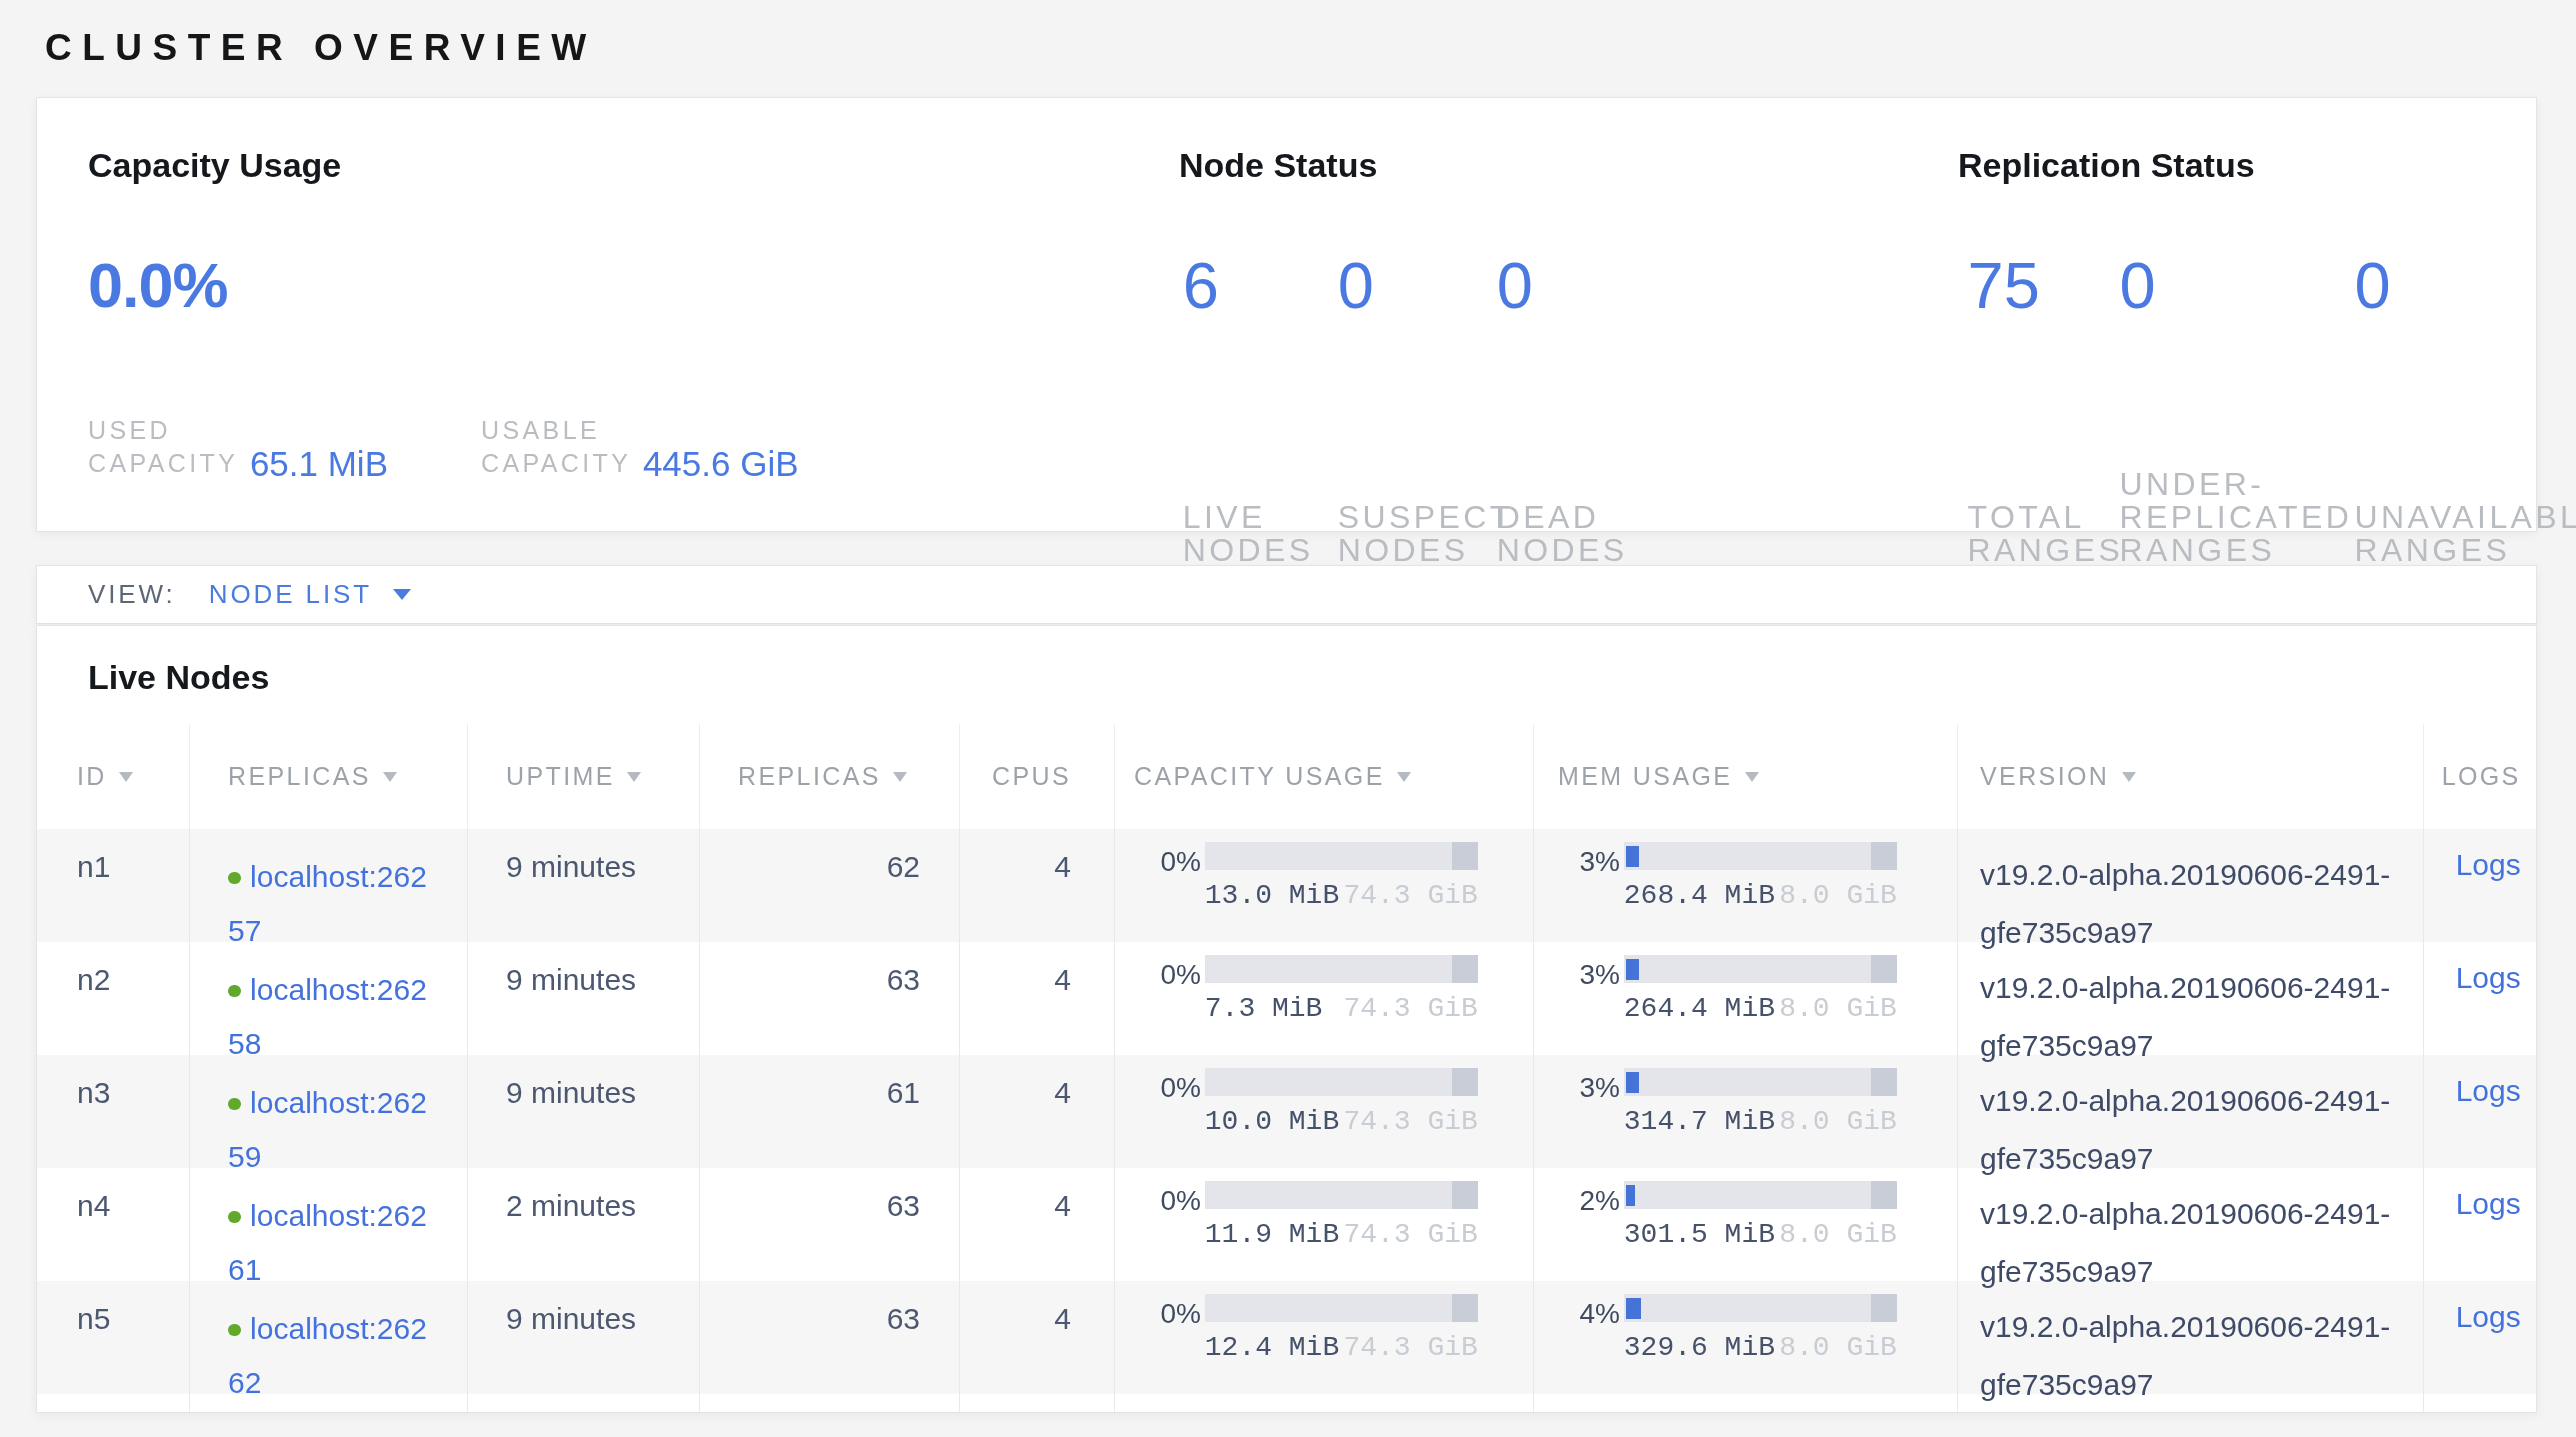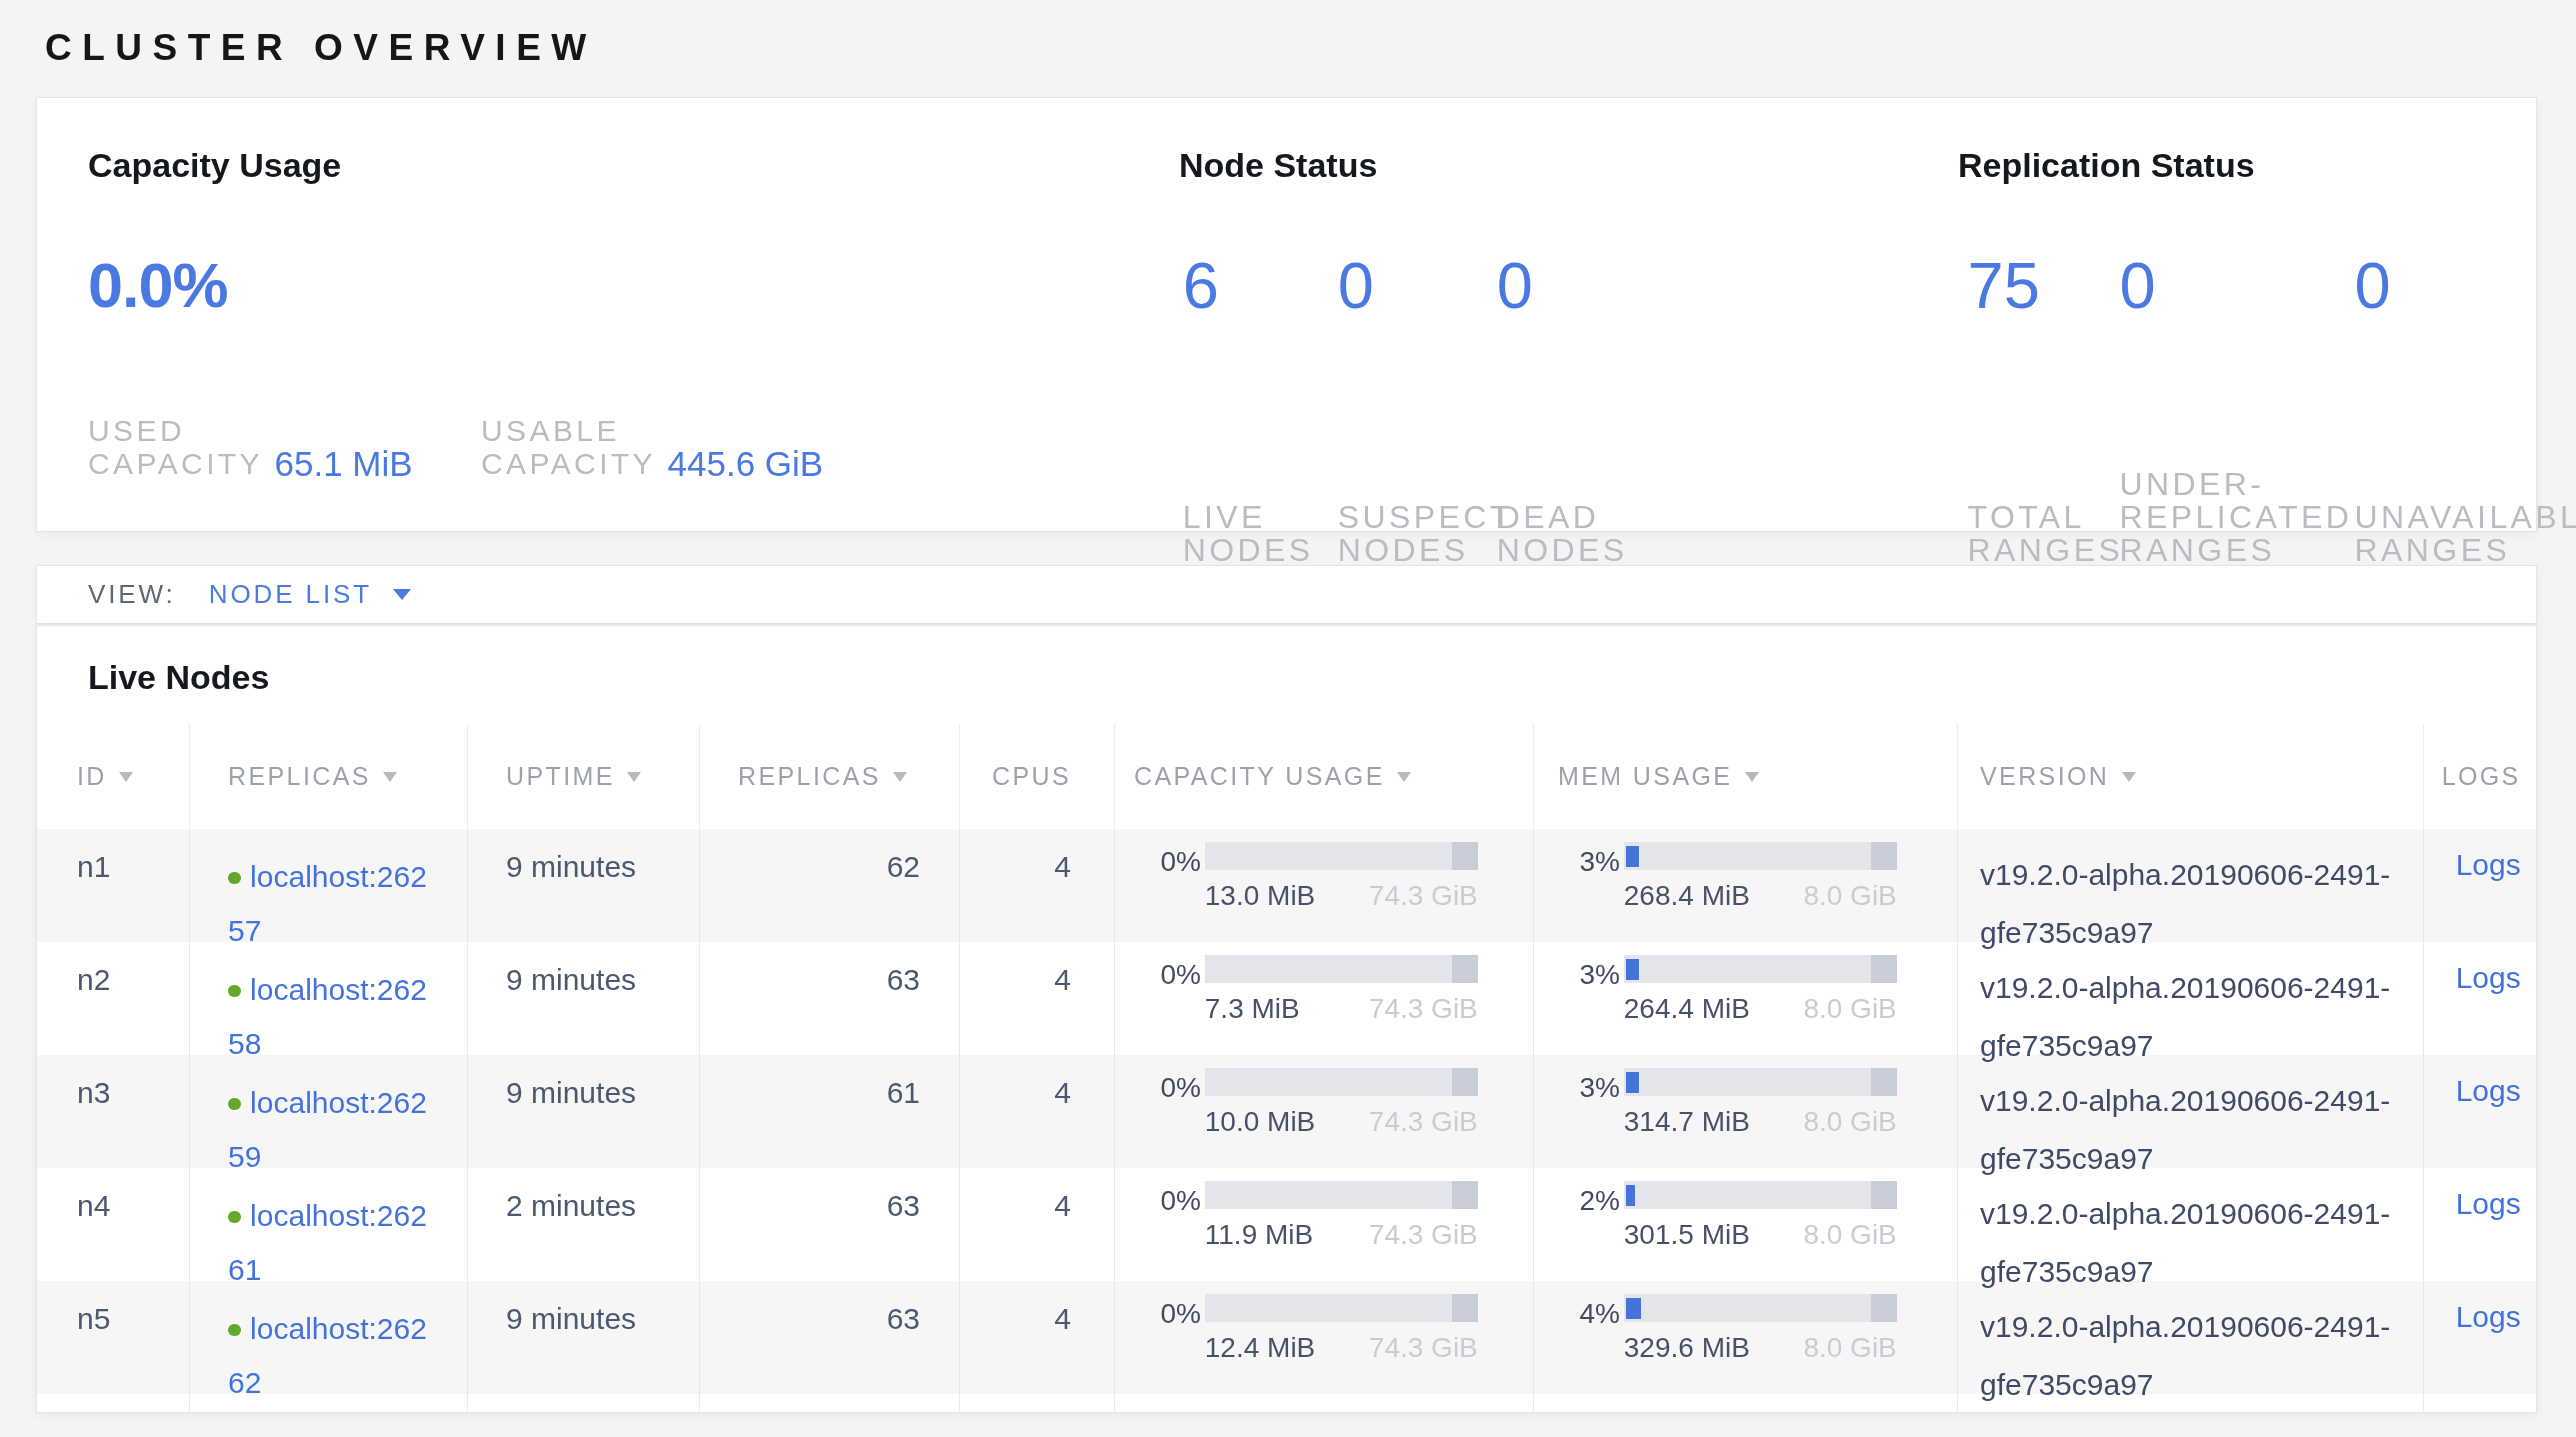--- a/index.html
+++ b/index.html
@@ -32,21 +32,21 @@
   .bar-main { width:624px; height:32px; background:#e4e6ec; position:relative; margin-top:19px; }
   .bar-main .bar-cap { position:absolute; right:0; top:0; width:15%; height:100%; background:#c9cdd7; }
   .bar-fill { position:absolute; left:1.9px; top:3.8px; bottom:3.8px; background:#4673d7; }
   .axis { position:relative; width:624px; height:23px; margin-top:5.8px; }
   .tick { position:absolute; top:2.9px; width:1.9px; height:14.4px; background:#5c6880; }
   .axis-labels { position:relative; width:624px; height:33px; font-size:27px; color:#4e5a72; }
   .axis-labels span { position:absolute; transform:translateX(-50%); white-space:nowrap; }
 
   .cap-stats { position:absolute; left:51px; top:316px; display:flex; }
   .stat-pair { display:flex; align-items:flex-end; }
-  .pair-label { font-size:30px; line-height:33px; letter-spacing:3.4px; color:#b9bcc1; }
+  .pair-label { font-size:25px; line-height:33px; letter-spacing:3.4px; color:#b9bcc1; }
   .pair-value { font-size:35px; color:#4a79e2; margin-left:11.5px; position:relative; top:3.8px; white-space:nowrap; }
   .pair-1 { width:393px; }
   .stats-row { position:absolute; top:153px; display:flex; }
   .stats-node { left:1142px; }
   .stats-repl { left:1921px; }
   .stat-col { display:flex; flex-direction:column; justify-content:space-between; height:316px; }
   .stats-node .stat-col { padding-left:3.8px; }
   .stats-node .col-0 { width:155px; } .stats-node .col-1 { width:159px; } .stats-node .col-2 { width:211px; }
   .stats-repl .stat-col { padding-left:9.6px; }
   .stats-repl .col-0 { width:152px; } .stats-repl .col-1 { width:235px; } .stats-repl .col-2 { width:288px; }
@@ -90,21 +90,21 @@
   .td.c-ver { padding:17px 19px 0 22px; line-height:58px; color:#3e4a66; }
   .td.c-ver span { display:inline-block; max-width:422px; overflow-wrap:break-word; }
   .td.c-log { padding:19px 15.3px 0 0; text-align:right; }
   .dot { display:inline-block; width:12.5px; height:12.5px; border-radius:50%; background:#62a82a; margin-right:9.6px; position:relative; top:-2.9px; }
   a.link { color:#4372dc; text-decoration:none; cursor:pointer; }
   .td.c-addr a { word-break:break-all; }
   .usage { display:flex; }
   .u-pct { text-align:right; font-size:28px; color:#3f4b61; margin-right:3.8px; padding-top:3.8px; flex:none; }
   .c-cap .u-pct { width:67px; }
   .c-mem .u-pct { width:62px; }
-  .bars { width:273px; flex:none; }
+  .bars { width:273px; flex:none;font-family:Liberation Mono, monospace; }
   .mini-bar { position:relative; height:28px; background:#e3e5eb; }
   .mini-bar .bar-cap { position:absolute; right:0; top:0; width:26px; height:100%; background:#c9cdd7; }
   .bar-vals { display:flex; justify-content:space-between; margin-top:9.6px; font-size:28px; }
   .bar-vals .used { color:#46516a; }
   .bar-vals .total { color:#c8ccd3; }
 </style>
 </head>
 <body>
 
 <div class="page-title">CLUSTER OVERVIEW</div>

